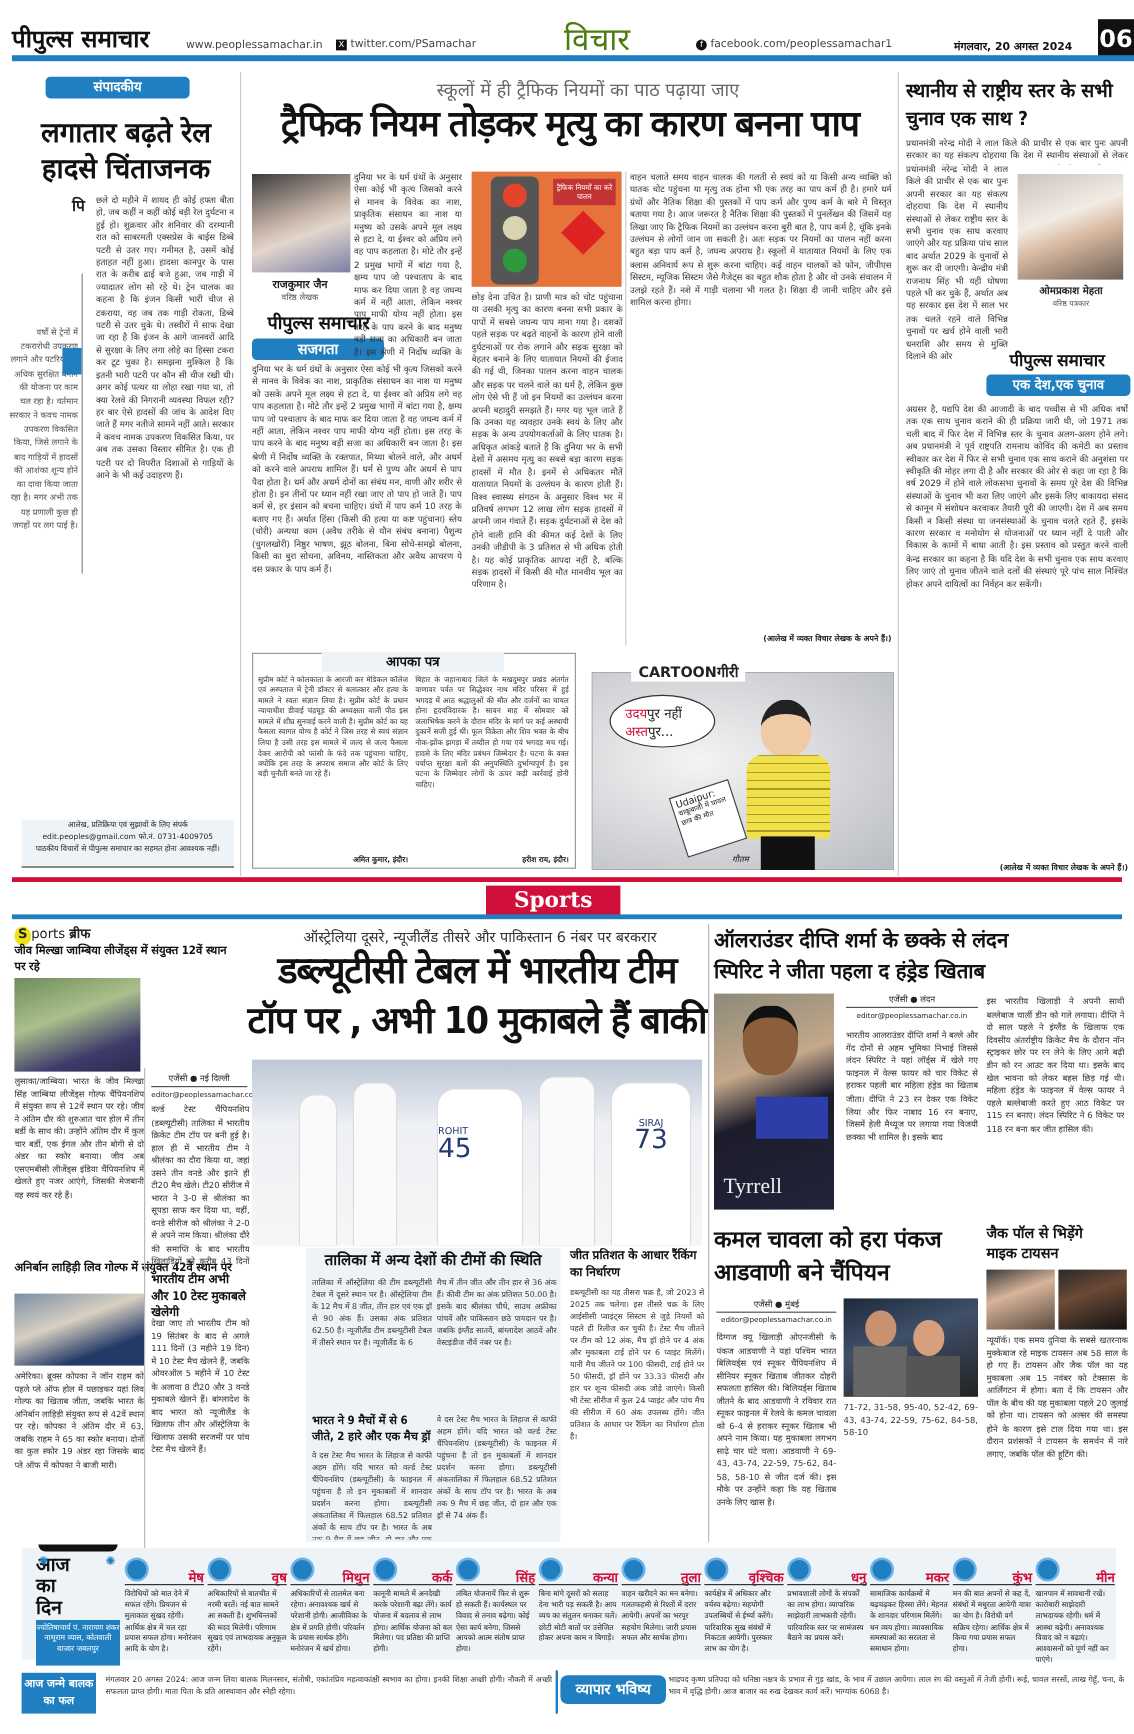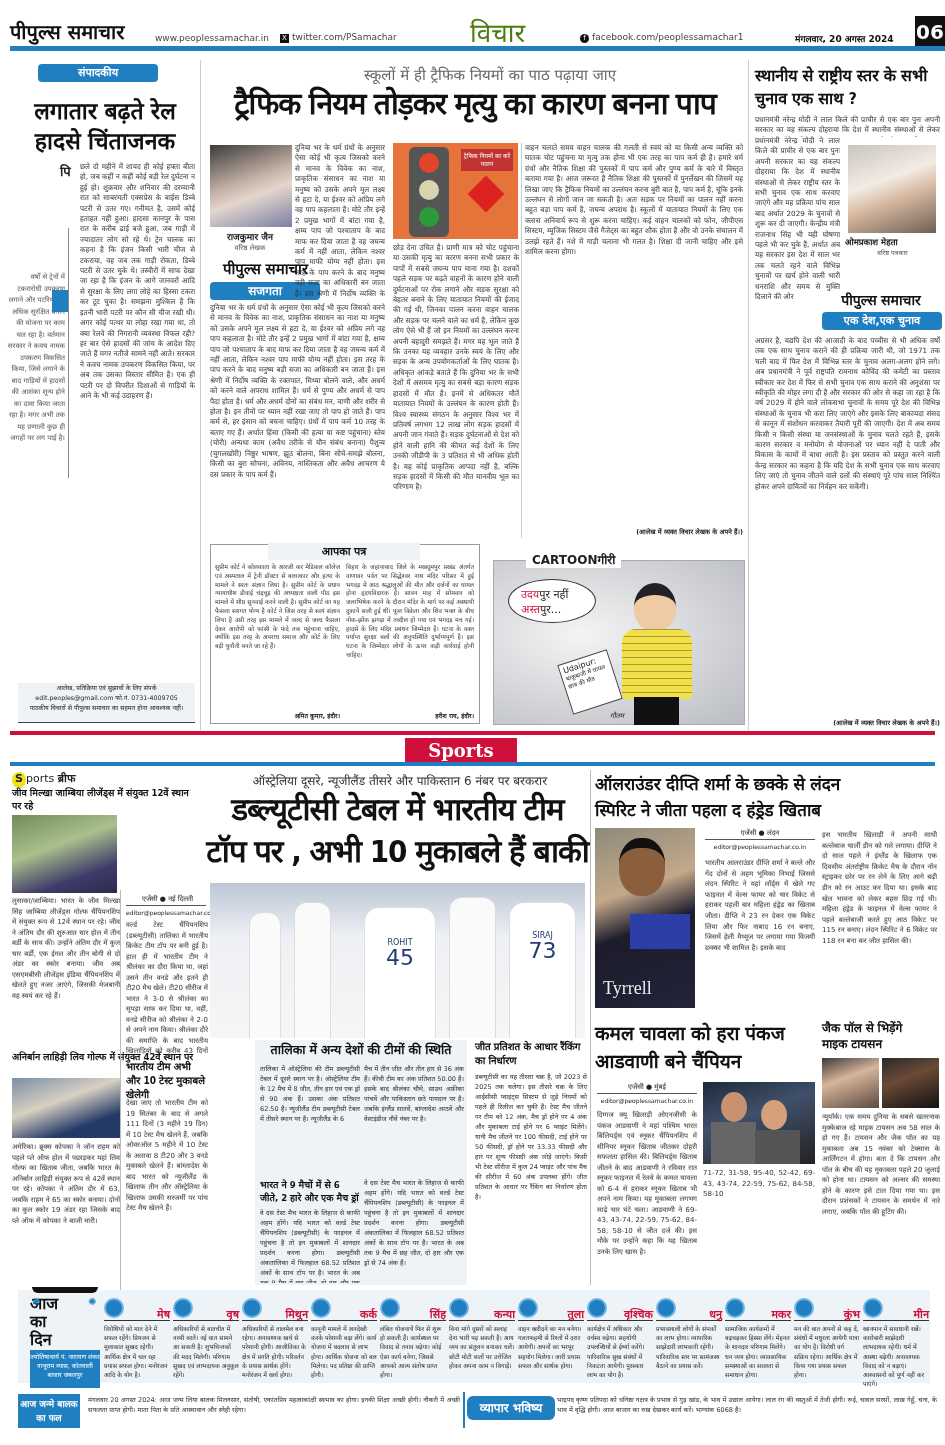--- a/index.html
+++ b/index.html
@@ -92,21 +92,21 @@
   <div style="position:absolute;left:128px;top:68px;width:70px;height:70px;background:repeating-linear-gradient(0deg,#f2e04b 0 6px,#a89c2a 6px 7px),#f2e04b;border-radius:14px 14px 4px 4px"></div>
   <div style="position:absolute;left:140px;top:136px;width:45px;height:28px;background:#111"></div>
   <div style="position:absolute;left:116px;top:150px;font-size:7px;font-style:italic">गौतम</div>
 </div>
 
 <div class="abs vline" style="left:748px;top:60px;height:670px;background:#ccc"></div>
 <div class="abs hd" style="left:755px;top:64px;width:185px;font-size:16px;line-height:23px">स्थानीय से राष्ट्रीय स्तर के सभी चुनाव एक साथ ?</div>
 <div class="abs txt" style="left:755px;top:115px;width:185px;height:22px">प्रधानमंत्री नरेन्द्र मोदी ने लाल किले की प्राचीर से एक बार पुनः अपनी सरकार का यह संकल्प दोहराया कि देश में स्थानीय संस्थाओं से लेकर राष्ट्रीय स्तर के सभी चुनाव एक साथ करवाए जाएंगे और यह प्रक्रिया पांच साल बाद अर्थात 2029 के चुनावों से शुरू कर दी जाएगी। केन्द्रीय मंत्री राजनाथ सिंह भी यही घोषणा पहले भी कर चुके हैं, अर्थात अब यह सरकार इस देश में साल भर तक चलते रहने वाले विभिन्न चुनावों पर खर्च होने वाली भारी धनराशि और समय से मुक्ति दिलाने की ओर</div>
 <div class="abs txt" style="left:755px;top:136px;width:85px;height:165px">प्रधानमंत्री नरेन्द्र मोदी ने लाल किले की प्राचीर से एक बार पुनः अपनी सरकार का यह संकल्प दोहराया कि देश में स्थानीय संस्थाओं से लेकर राष्ट्रीय स्तर के सभी चुनाव एक साथ करवाए जाएंगे और यह प्रक्रिया पांच साल बाद अर्थात 2029 के चुनावों से शुरू कर दी जाएगी। केन्द्रीय मंत्री राजनाथ सिंह भी यही घोषणा पहले भी कर चुके हैं, अर्थात अब यह सरकार इस देश में साल भर तक चलते रहने वाले विभिन्न चुनावों पर खर्च होने वाली भारी धनराशि और समय से मुक्ति दिलाने की ओर</div>
 <div class="abs photo" style="left:848px;top:145px;width:88px;height:88px;background:linear-gradient(160deg,#c9c4bd,#f2ece4 40%,#d7b8a0 60%,#6d6055)"></div>
-<div class="abs" style="left:845px;top:236px;width:95px;text-align:left;font-size:8.5px;font-weight:bold">ओमप्रकाश मेहता</div>
+<div class="abs" style="left:845px;top:236px;width:95px;text-align:center;font-size:8.5px;font-weight:bold">ओमप्रकाश मेहता</div>
 <div class="abs" style="left:845px;top:248px;width:95px;text-align:center;font-size:6.5px;color:#555">वरिष्ठ पत्रकार</div>
 <div class="abs hd" style="left:820px;top:290px;width:122px;font-size:14px;text-align:center">पीपुल्स समाचार</div>
 <div class="abs tag" style="left:822px;top:312px;width:120px;height:18px;font-size:11px;line-height:18px">एक देश,एक चुनाव</div>
 <div class="abs txt" style="left:755px;top:336px;width:185px;height:380px">अग्रसर है, यद्यपि देश की आजादी के बाद पच्चीस से भी अधिक वर्षों तक एक साथ चुनाव कराने की ही प्रक्रिया जारी थी, जो 1971 तक चली बाद में फिर देश में विभिन्न स्तर के चुनाव अलग-अलग होने लगे। अब प्रधानमंत्री ने पूर्व राष्ट्रपति रामनाथ कोविंद की कमेटी का प्रस्ताव स्वीकार कर देश में फिर से सभी चुनाव एक साथ कराने की अनुशंसा पर स्वीकृति की मोहर लगा दी है और सरकार की ओर से कहा जा रहा है कि वर्ष 2029 में होने वाले लोकसभा चुनावों के समय पूरे देश की विभिन्न संस्थाओं के चुनाव भी करा लिए जाएंगे और इसके लिए बाकायदा संसद से कानून में संशोधन करवाकर तैयारी पूरी की जाएगी। देश में अब समय किसी न किसी संस्था या जनसंस्थाओं के चुनाव चलते रहते हैं, इसके कारण सरकार व मनोयोग से योजनाओं पर ध्यान नहीं दे पाती और विकास के कामों में बाधा आती है। इस प्रस्ताव को प्रस्तुत करने वाली केन्द्र सरकार का कहना है कि यदि देश के सभी चुनाव एक साथ करवाए लिए जाएं तो चुनाव जीतने वाले दलों की संस्थाएं पूरे पांच साल निश्चिंत होकर अपने दायित्वों का निर्वहन कर सकेंगी।</div>
 <div class="abs" style="left:755px;top:718px;width:185px;text-align:right;font-size:6.5px;font-weight:bold">(आलेख में व्यक्त विचार लेखक के अपने हैं।)</div>
 
 <div class="abs redbar" style="left:10px;top:731px;width:925px"></div>
 <div class="abs" style="left:405px;top:738px;width:112px;height:25px;background:#d0103a;color:#fff;font-family:'DejaVu Serif',serif;font-weight:bold;font-size:18px;text-align:center;line-height:25px">Sports</div>
 <div class="abs" style="left:10px;top:762px;width:925px;height:4px;background:#1f7fc1"></div>
 
@@ -115,28 +115,28 @@
 <div class="abs photo" style="left:12px;top:815px;width:105px;height:78px;background:linear-gradient(160deg,#6f8c5b,#aac08c 40%,#3e3b6a 75%,#2c2b4e)"></div>
 <div class="abs txt" style="left:12px;top:896px;width:108px;height:140px;font-size:7px;line-height:10.5px">लुसाका/जाम्बिया। भारत के जीव मिल्खा सिंह जाम्बिया लीजेंड्स गोल्फ चैंपियनशिप में संयुक्त रूप से 12वें स्थान पर रहे। जीव ने अंतिम दौर की शुरुआत चार होल में तीन बर्डी के साथ की। उन्होंने अंतिम दौर में कुल चार बर्डी, एक ईगल और तीन बोगी से दो अंडर का स्कोर बनाया। जीव अब एसएमबीसी लीजेंड्स इंडिया चैंपियनशिप में खेलते हुए नजर आएंगे, जिसकी मेजबानी वह स्वयं कर रहे हैं।</div>
 <div class="abs hd" style="left:12px;top:1050px;width:185px;font-size:9.5px;line-height:13px">अनिर्बान लाहिड़ी लिव गोल्फ में संयुक्त 42वें स्थान पर</div>
 <div class="abs photo" style="left:12px;top:1078px;width:108px;height:60px;background:linear-gradient(160deg,#7a8fa5,#d8d0c2 40%,#243a66 75%)"></div>
 <div class="abs txt" style="left:12px;top:1142px;width:108px;height:140px;font-size:7px;line-height:10.5px">अमेरिका। ब्रूक्स कोपका ने जॉन राहम को पहले प्ले ऑफ होल में पछाड़कर यहां लिव गोल्फ का खिताब जीता, जबकि भारत के अनिर्बान लाहिड़ी संयुक्त रूप से 42वें स्थान पर रहे। कोपका ने अंतिम दौर में 63, जबकि राहम ने 65 का स्कोर बनाया। दोनों का कुल स्कोर 19 अंडर रहा जिसके बाद प्ले ऑफ में कोपका ने बाजी मारी।</div>
 <div class="abs vline" style="left:120px;top:890px;height:400px;background:#bbb"></div>
 
 <div class="abs" style="left:210px;top:772px;width:380px;text-align:center;font-size:12px;color:#333">ऑस्ट्रेलिया दूसरे, न्यूजीलैंड तीसरे और पाकिस्तान 6 नंबर पर बरकरार</div>
 <div class="abs hd" style="left:205px;top:790px;width:385px;font-size:31px;line-height:38px;text-align:center;letter-spacing:-1px">डब्ल्यूटीसी टेबल में भारतीय टीम</div>
 <div class="abs hd" style="left:205px;top:832px;width:385px;font-size:31px;line-height:38px;text-align:center;letter-spacing:-1px">टॉप पर , अभी 10 मुकाबले हैं बाकी</div>
-<div class="abs" style="left:113px;top:894px;width:80px;font-size:7px;text-align:right">एजेंसी ● नई दिल्ली</div>
+<div class="abs" style="left:126px;top:894px;width:80px;font-size:7px;text-align:center">एजेंसी ● नई दिल्ली</div>
 <div class="abs hline" style="left:126px;top:905px;width:80px;background:#555"></div>
 <div class="abs" style="left:126px;top:909px;width:80px;font-size:6px;text-align:center">editor@peoplessamachar.co.in</div>
 <div class="abs txt" style="left:126px;top:920px;width:82px;height:135px;font-size:7px;line-height:10.5px">वर्ल्ड टेस्ट चैंपियनशिप (डब्ल्यूटीसी) तालिका में भारतीय क्रिकेट टीम टॉप पर बनी हुई है। हाल ही में भारतीय टीम ने श्रीलंका का दौरा किया था, जहां उसने तीन वनडे और इतने ही टी20 मैच खेले। टी20 सीरीज में भारत ने 3-0 से श्रीलंका का सूपड़ा साफ कर दिया था, वहीं, वनडे सीरीज को श्रीलंका ने 2-0 से अपने नाम किया। श्रीलंका दौरे की समाप्ति के बाद भारतीय खिलाड़ियों को करीब 43 दिनों का ब्रेक मिला है। ब्रेक के बाद भारतीय टीम बांग्लादेश के खिलाफ दो टेस्ट मैच और तीन टी20 मैच खेलेगी।</div>
 <div class="abs" style="left:210px;top:883px;width:375px;height:155px;background:linear-gradient(180deg,#bcc7d6,#eef0f4 35%,#f6f6f6);overflow:hidden">
   <div style="position:absolute;left:40px;top:30px;width:30px;height:125px;background:#fafafa;border-radius:12px 12px 0 0;box-shadow:0 0 0 1px #ddd"></div>
   <div style="position:absolute;left:85px;top:20px;width:35px;height:135px;background:#fafafa;border-radius:12px 12px 0 0;box-shadow:0 0 0 1px #ddd"></div>
-  <div style="position:absolute;left:155px;top:25px;width:70px;height:130px;background:#fff;border-radius:14px 14px 0 0;box-shadow:0 0 0 1px #ddd;text-align:center;color:#233b72">
+  <div style="position:absolute;left:155px;top:25px;width:70px;height:130px;background:#fff;border-radius:14px 14px 0 0;box-shadow:0 0 0 1px #ddd;color:#233b72">
     <div style="font-size:8px;margin-top:30px">ROHIT</div>
     <div style="font-size:22px;line-height:22px">45</div>
   </div>
   <div style="position:absolute;left:240px;top:15px;width:45px;height:140px;background:#fafafa;border-radius:12px 12px 0 0;box-shadow:0 0 0 1px #ddd"></div>
   <div style="position:absolute;left:300px;top:20px;width:65px;height:135px;background:#fff;border-radius:14px 14px 0 0;box-shadow:0 0 0 1px #ddd;text-align:center;color:#233b72">
     <div style="font-size:8px;margin-top:28px">SIRAJ</div>
     <div style="font-size:22px;line-height:22px">73</div>
   </div>
 </div>
 <div class="abs hd" style="left:126px;top:1060px;width:82px;font-size:10px;line-height:14px">भारतीय टीम अभी और 10 टेस्ट मुकाबले खेलेगी</div>

